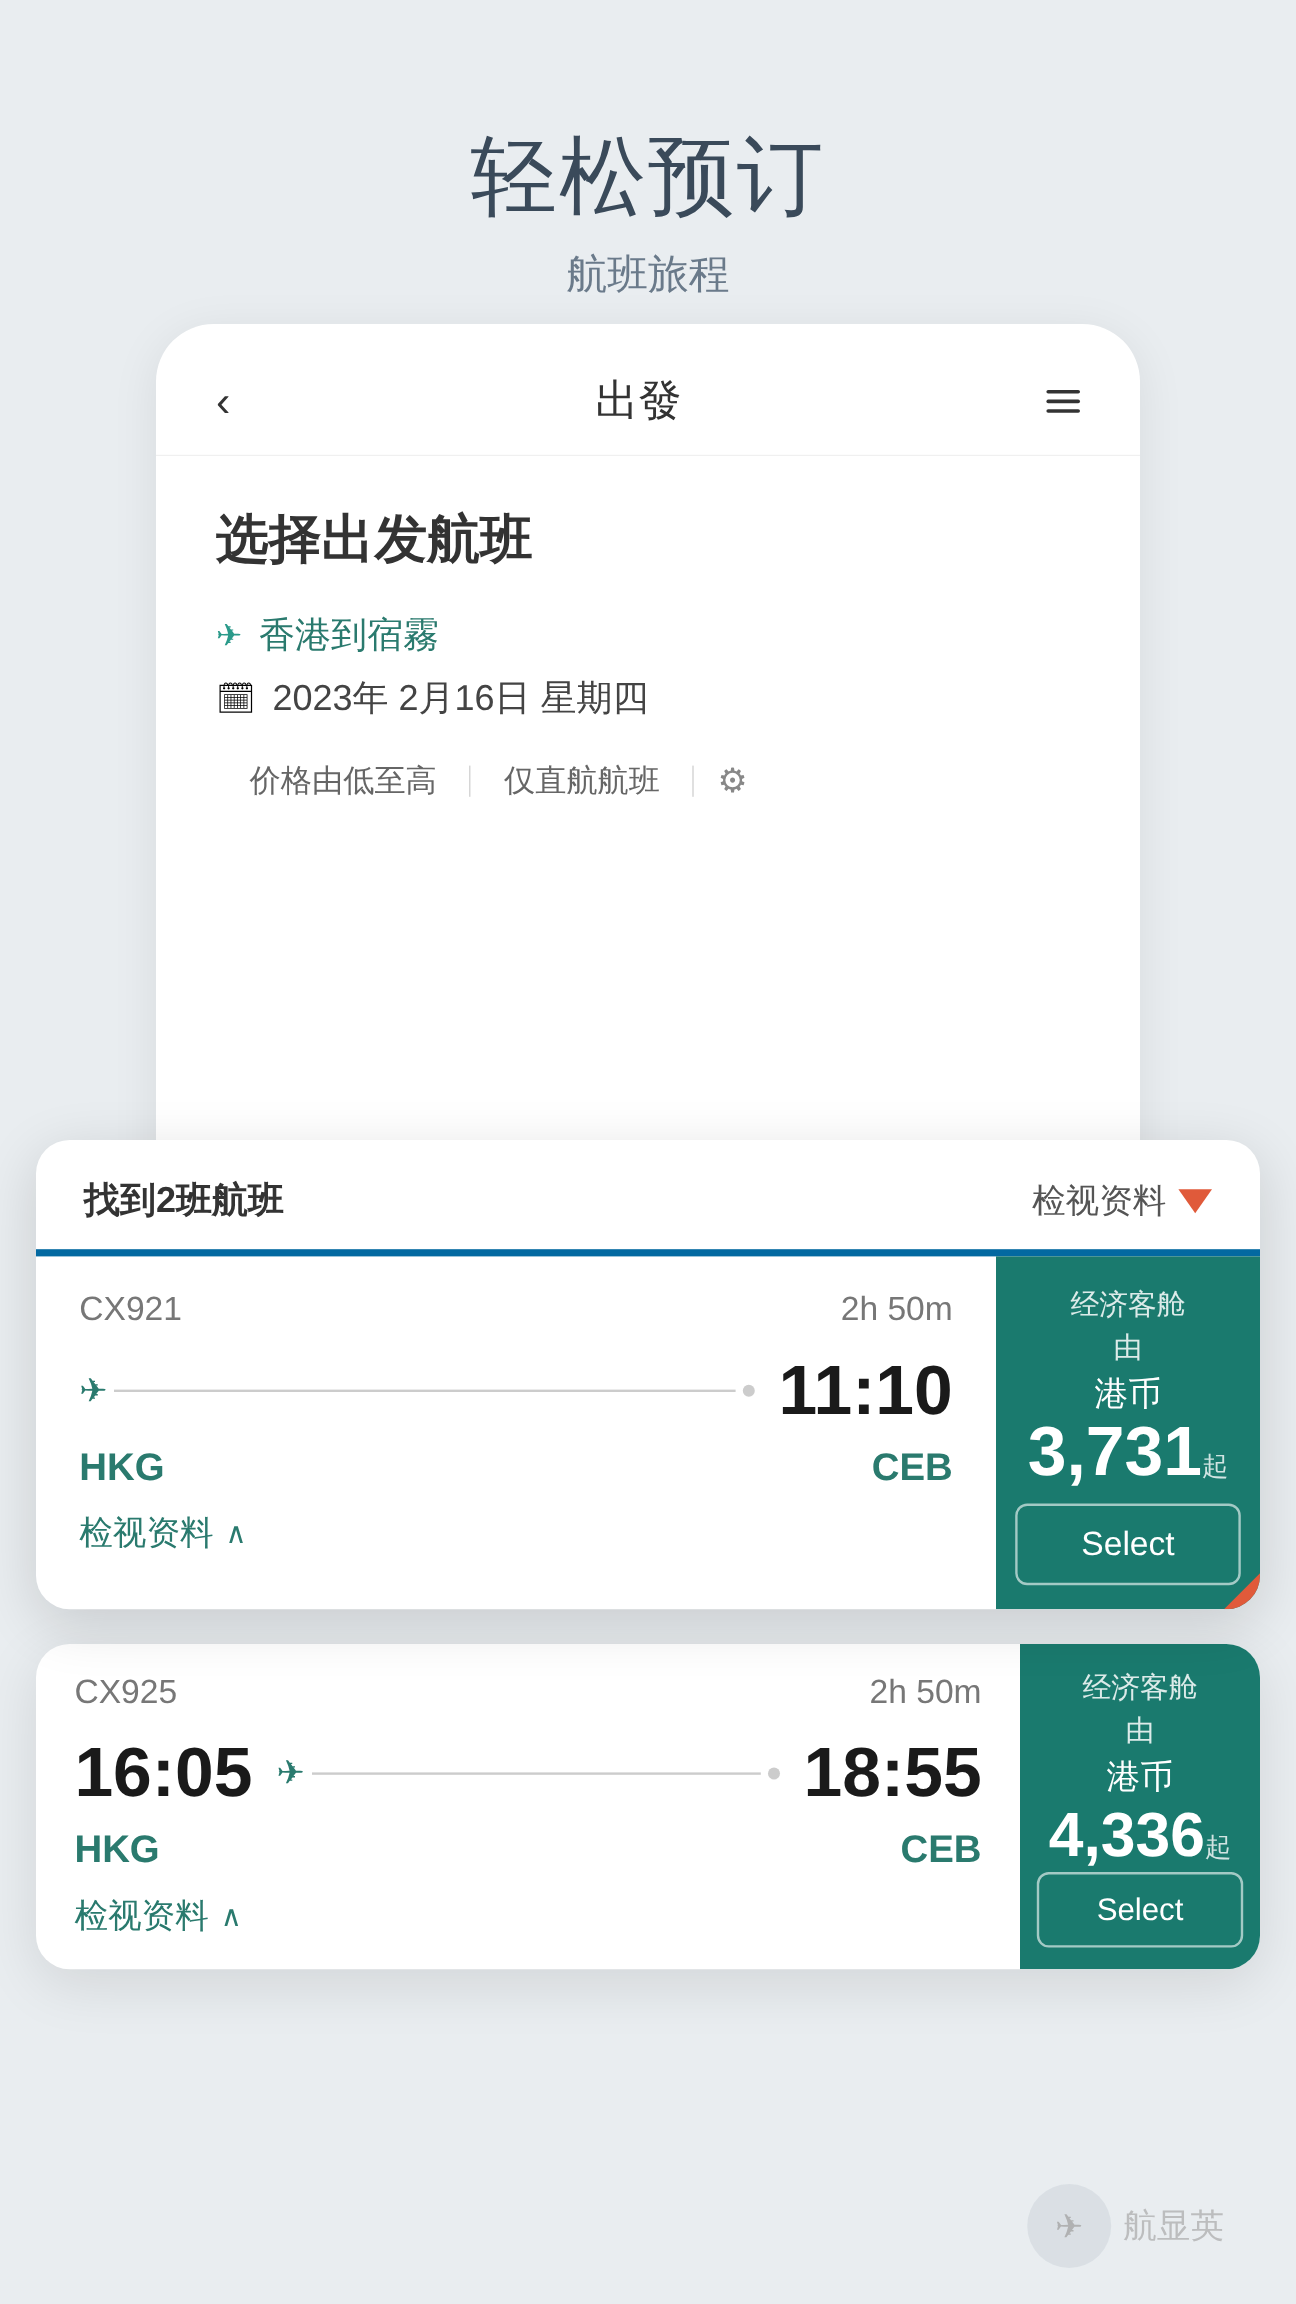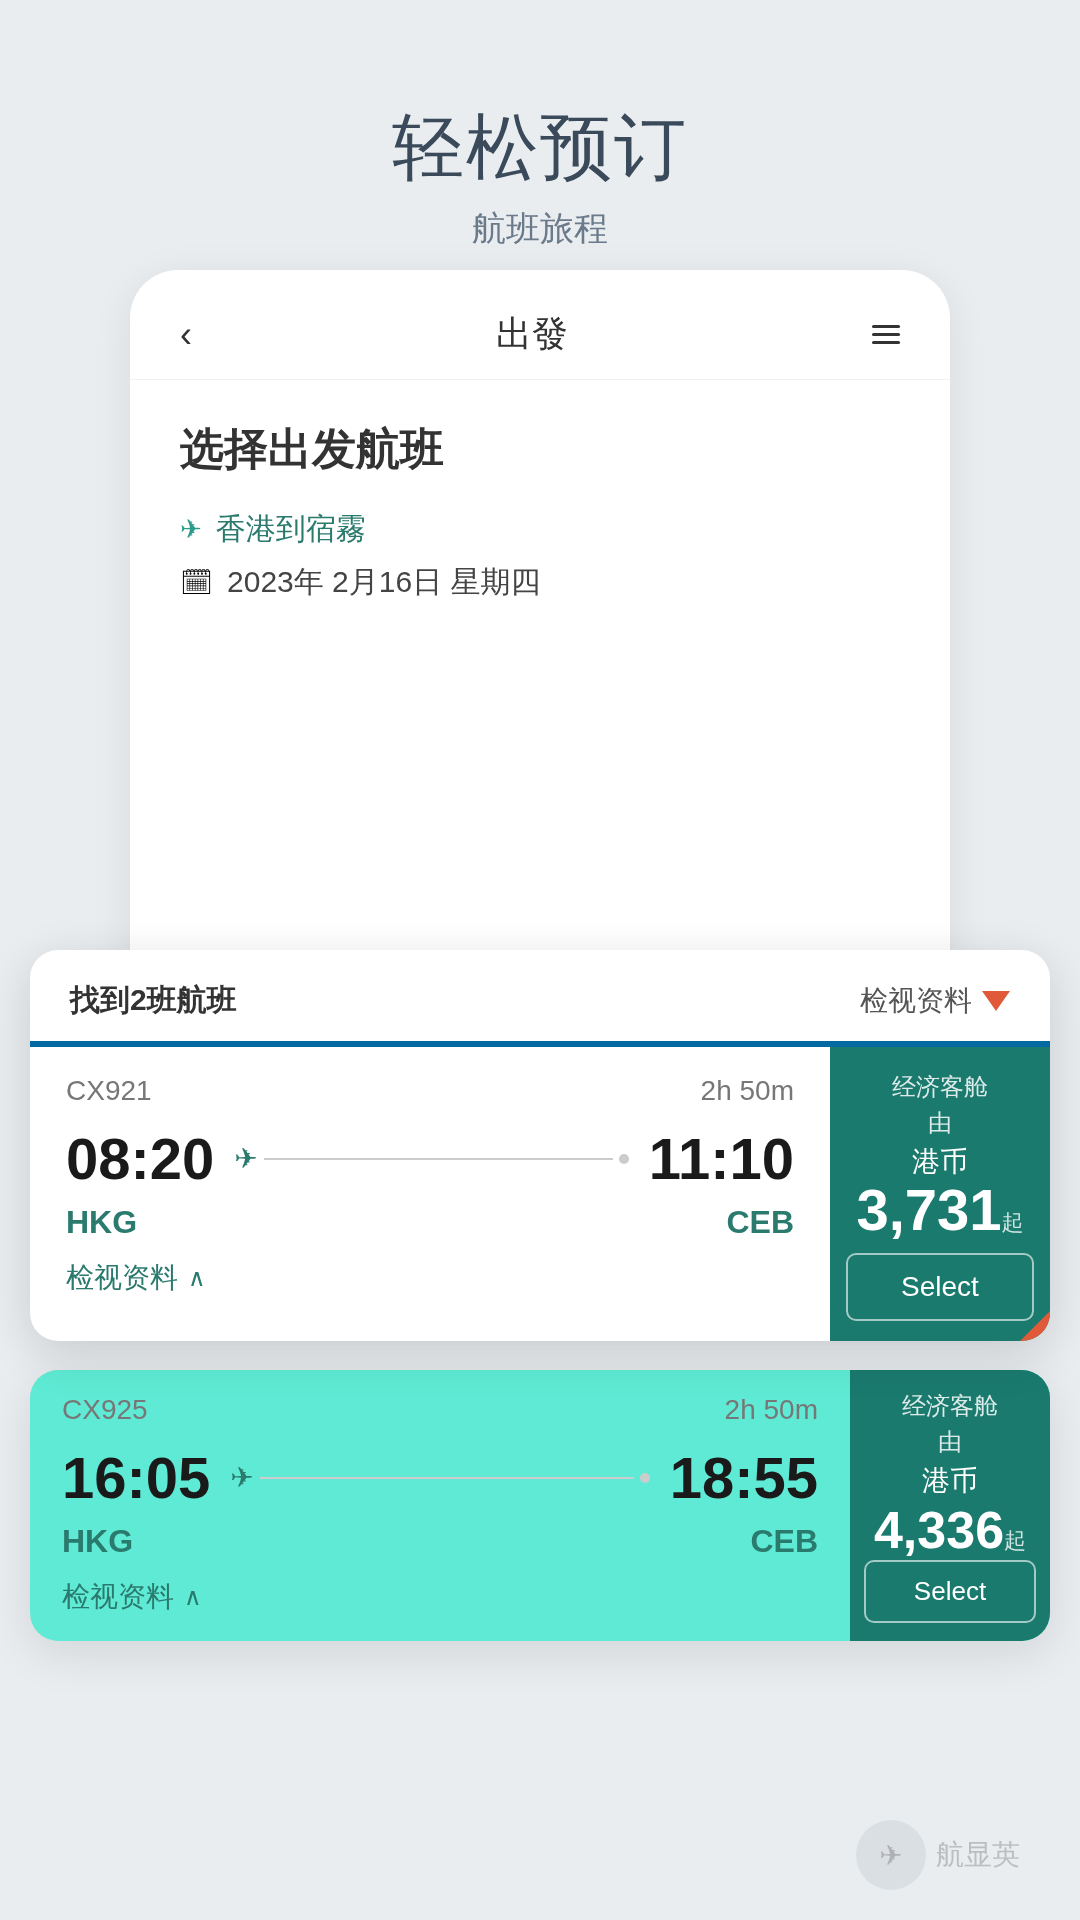--- a/index.html
+++ b/index.html
@@ -337,21 +337,21 @@
       border-left: 30px solid transparent;
       border-bottom: 30px solid #e05a3a;
     }
 
     
     .second-results-section {
       position: absolute;
       top: 1370px;
       left: 30px;
       width: 1020px;
-      background: #5eead4;
+      background: #ffffff;
       border-radius: 28px;
       box-shadow: 0 12px 48px rgba(0,0,0,0.10);
       z-index: 5;
       overflow: hidden;
     }
 
     .second-flight-row {
       display: flex;
       min-height: 260px;
     }
@@ -417,41 +417,45 @@
       <div class="flight-info-row">
         <span class="icon" style="color:#2a9a8a;">✈</span>
         <span class="flight-info-text flight-route">香港到宿霧</span>
       </div>
 
       <div class="flight-info-row">
         <span class="icon" style="font-size:26px;">🗓</span>
         <span class="flight-info-text">2023年 2月16日 星期四</span>
       </div>
 
+      <div class="filter-row">
+        <span class="filter-item">价格由低至高</span>
+        <span class="filter-item">仅直航航班</span>
+        <span class="filter-icon">⚙</span>
+      </div>
 
     </div>
   </div>
 
   <div class="results-card">
     <div class="results-header">
       <span class="results-count">找到2班航班</span>
       <div class="results-sort">
         <span class="results-sort-label">检视资料</span>
         <div class="sort-triangle"></div>
       </div>
     </div>
 
     <div class="flight-row">
       <div class="flight-left">
         <div class="flight-number-row">
           <span class="flight-number">CX921</span>
           <span class="flight-duration">2h 50m</span>
         </div>
         <div class="flight-times">
-          <span class="flight-time">08:20</span>
           <div class="flight-arrow-line">
             <span class="arrow-plane">✈</span>
             <div class="arrow-line"></div>
             <div class="arrow-dot"></div>
           </div>
           <span class="flight-time">11:10</span>
         </div>
         <div class="flight-airports">
           <span class="airport-code">HKG</span>
           <div class="airport-spacer"></div>

